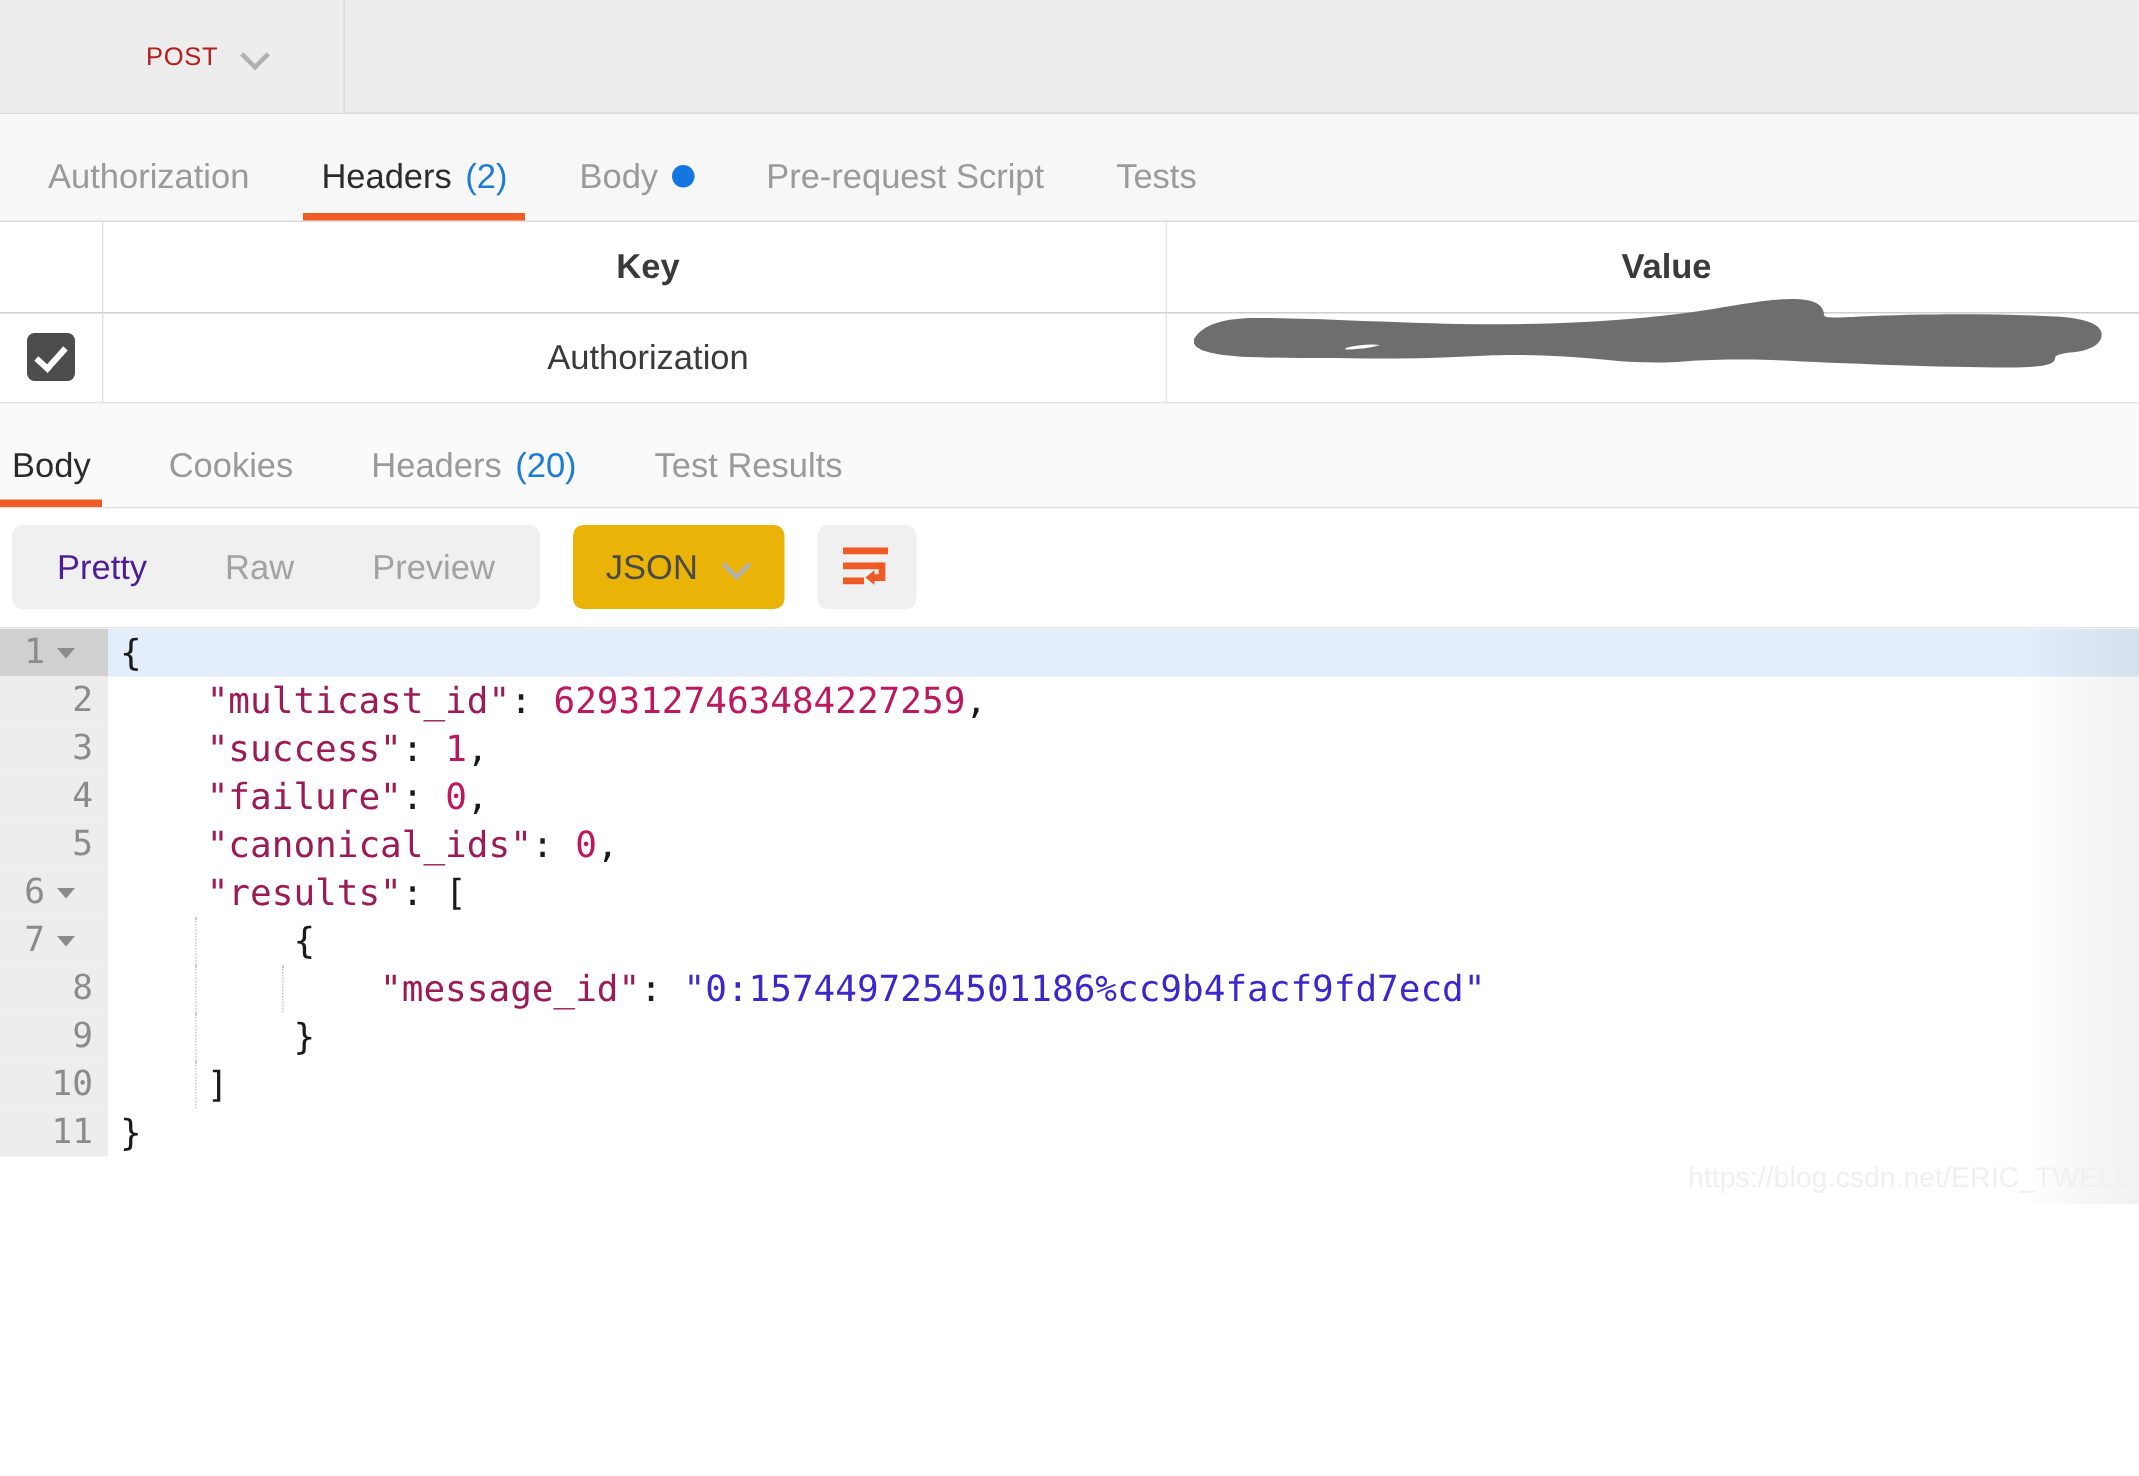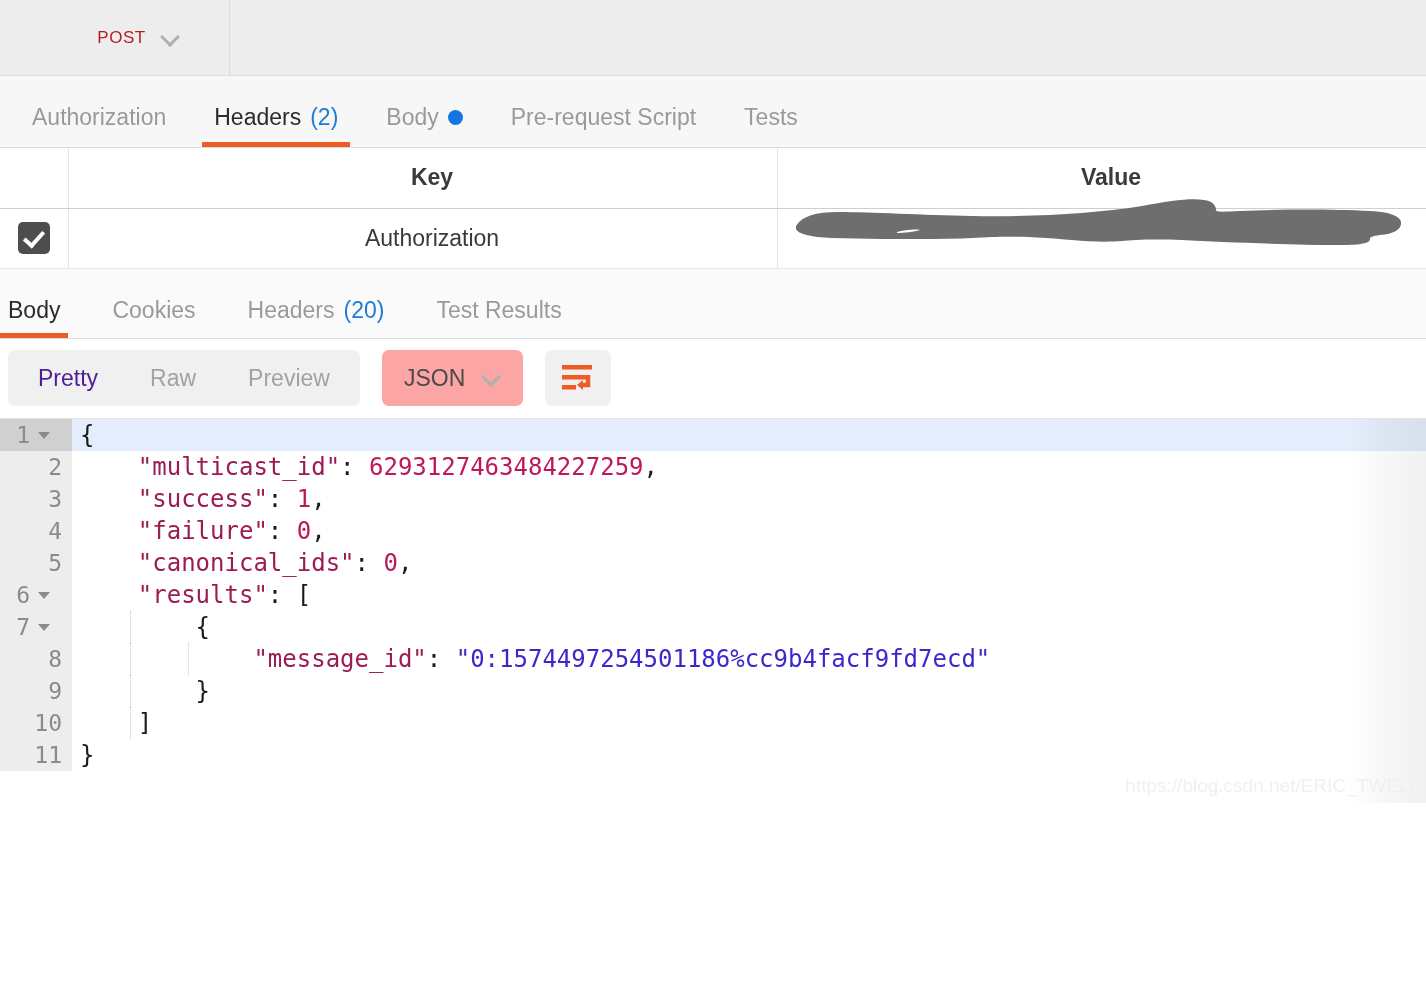--- a/index.html
+++ b/index.html
@@ -219,21 +219,21 @@
     font-size: 23px;
     color: #a2a2a2;
     line-height: 56px;
     cursor: pointer;
   }
   .seg.active { color: #4c1d95; text-align: right; }
   .pill {
     display: flex;
     align-items: center;
     gap: 18px;
-    background: #fca5a5;
+    background: #eab308;
     border-radius: 7px;
     height: 56px;
     padding: 0 22px;
     font-size: 23px;
     color: #4a4a4a;
     cursor: pointer;
   }
   .icon-btn {
     width: 66px;
     height: 56px;

